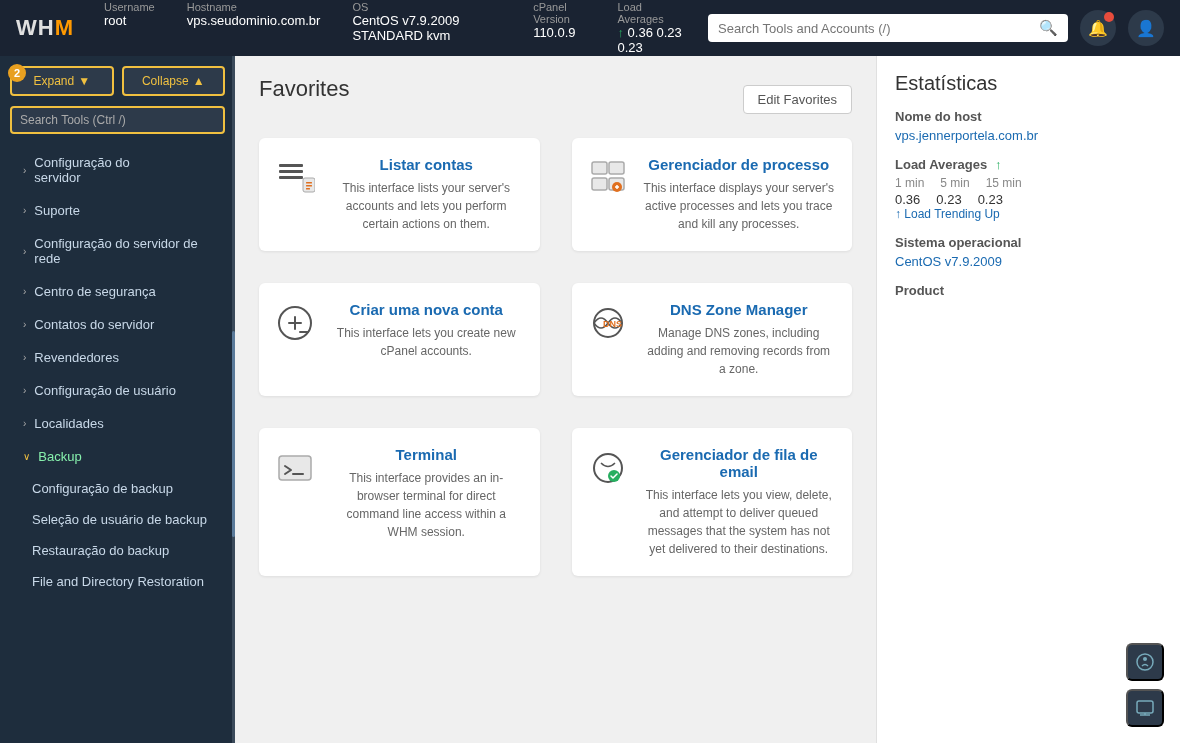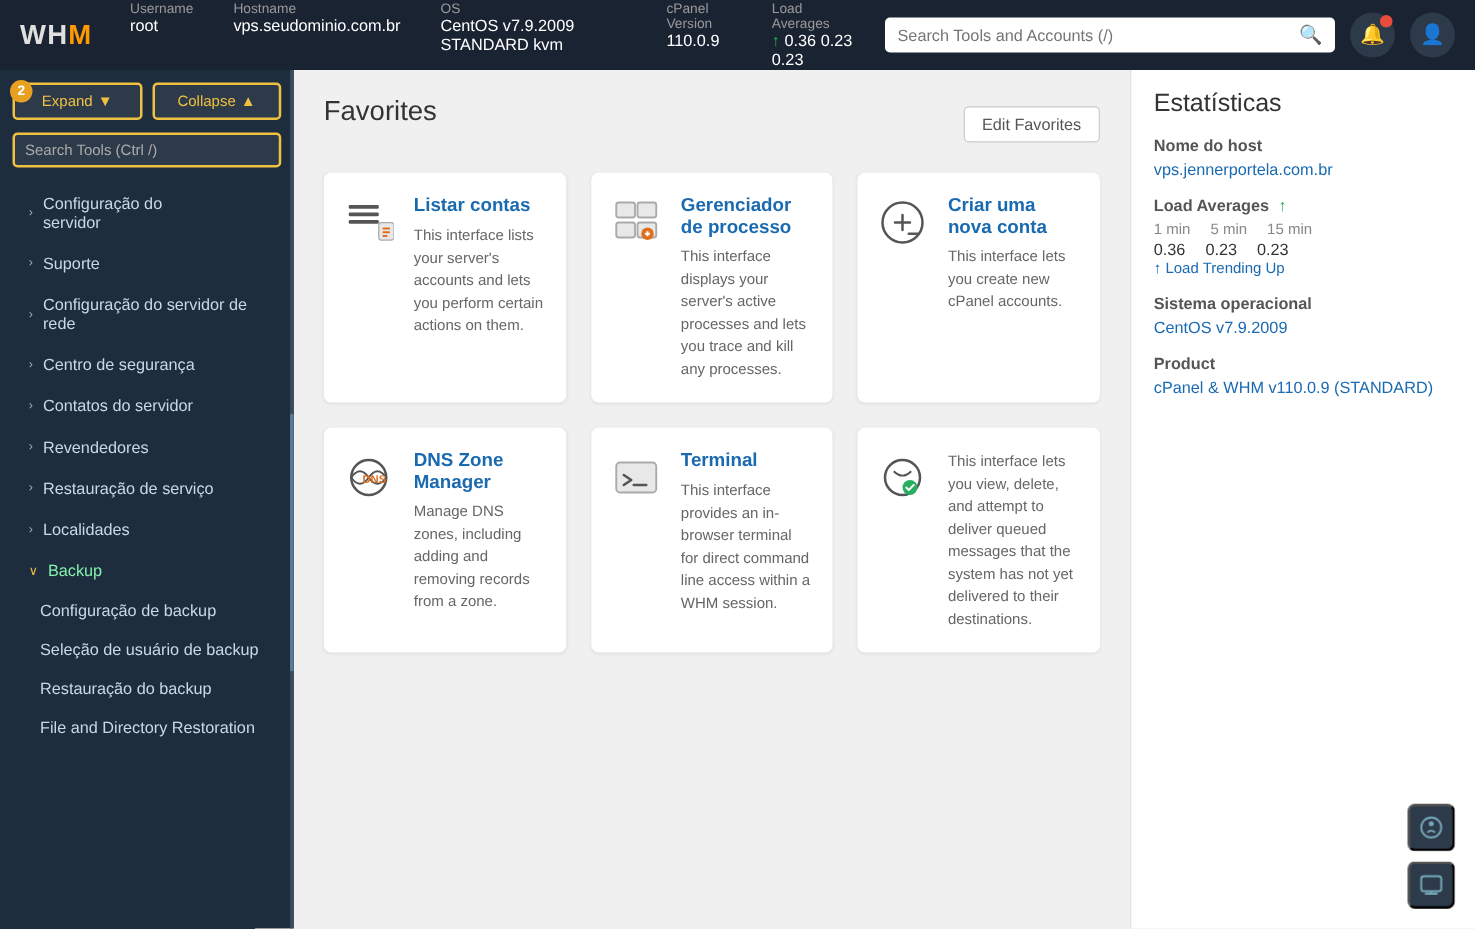--- a/index.html
+++ b/index.html
@@ -199,22 +199,23 @@
       text-align: right;
     }
     .favorites-header {
       display: flex;
       align-items: center;
       justify-content: space-between;
       margin-bottom: 16px;
     }
     .cards-grid {
       display: grid;
-      grid-template-columns: 1fr 1fr 1fr;
-      gap: 20px;
+      grid-template-columns: 1fr 1fr;
+      gap: 32px;
+      text-align: center;
     }
     .card {
       background: white;
       border-radius: 6px;
       padding: 18px 18px 18px 14px;
       display: flex;
       gap: 14px;
       align-items: flex-start;
       box-shadow: 0 1px 3px rgba(0,0,0,0.08);
     }
@@ -234,21 +235,21 @@
       cursor: pointer;
     }
     .card-desc {
       font-size: 12px;
       color: #666;
       line-height: 1.5;
     }
 
     
     .stats-panel {
-      width: 276px;
+      width: 304px;
       background: white;
       flex-shrink: 0;
       padding: 16px 18px;
       overflow-y: auto;
       border-left: 1px solid #e0e0e0;
     }
     .stats-title {
       font-size: 20px;
       color: #333;
       margin-bottom: 14px;
@@ -405,21 +406,21 @@
       <div class="nav-item">
         <span class="arrow">›</span>
         <span>Contatos do servidor</span>
       </div>
       <div class="nav-item">
         <span class="arrow">›</span>
         <span>Revendedores</span>
       </div>
       <div class="nav-item">
         <span class="arrow">›</span>
-        <span>Restauração de serviço</span>
+        <span>Configuração de usuário</span>
       </div>
       <div class="nav-item">
         <span class="arrow">›</span>
         <span>Localidades</span>
       </div>
       <div class="nav-item open">
         <span class="arrow" style="color:#f0c040;">∨</span>
         <span style="color:#86efac;">Backup</span>
       </div>
       <div class="nav-sub-item">
@@ -529,20 +530,21 @@
         <div class="card">
           <div class="card-icon">
             <svg width="40" height="40" viewBox="0 0 40 40" fill="none">
               <circle cx="20" cy="20" r="14" fill="none" stroke="#555" stroke-width="2"></circle>
               <path d="M13 15 Q20 22 27 15" stroke="#555" stroke-width="1.5" fill="none"></path>
               <circle cx="26" cy="28" r="6" fill="#27ae60"></circle>
               <path d="M23 28 L25 30 L29 26" stroke="white" stroke-width="1.5" stroke-linecap="round" stroke-linejoin="round" fill="none"></path>
             </svg>
           </div>
           <div class="card-content">
+            <div class="card-title">Gerenciador de fila de email</div>
             <div class="card-desc">This interface lets you view, delete, and attempt to deliver queued messages that the system has not yet delivered to their destinations.</div>
           </div>
         </div>
 
       </div>
     </div>
 
     <div class="stats-panel">
       <h2 class="stats-title">Estatísticas</h2>
 
@@ -569,21 +571,20 @@
         <div class="load-trending">↑ Load Trending Up</div>
       </div>
 
       <div class="stat-group">
         <div class="stat-label">Sistema operacional</div>
         <div class="stat-value">CentOS v7.9.2009</div>
       </div>
 
       <div class="stat-group">
         <div class="stat-label">Product</div>
-        <div class="stat-value">cPanel &amp; WHM v110.0.9 (STANDARD)</div>
       </div>
     </div>
   </div>
 </div>
 
 <div class="float-icons">
   <button class="float-icon-btn">
     <svg width="20" height="20" viewBox="0 0 20 20" fill="none">
       <circle cx="10" cy="10" r="8" stroke="#7ab" stroke-width="1.5"></circle>
       <circle cx="10" cy="7" r="2" fill="#7ab"></circle>

